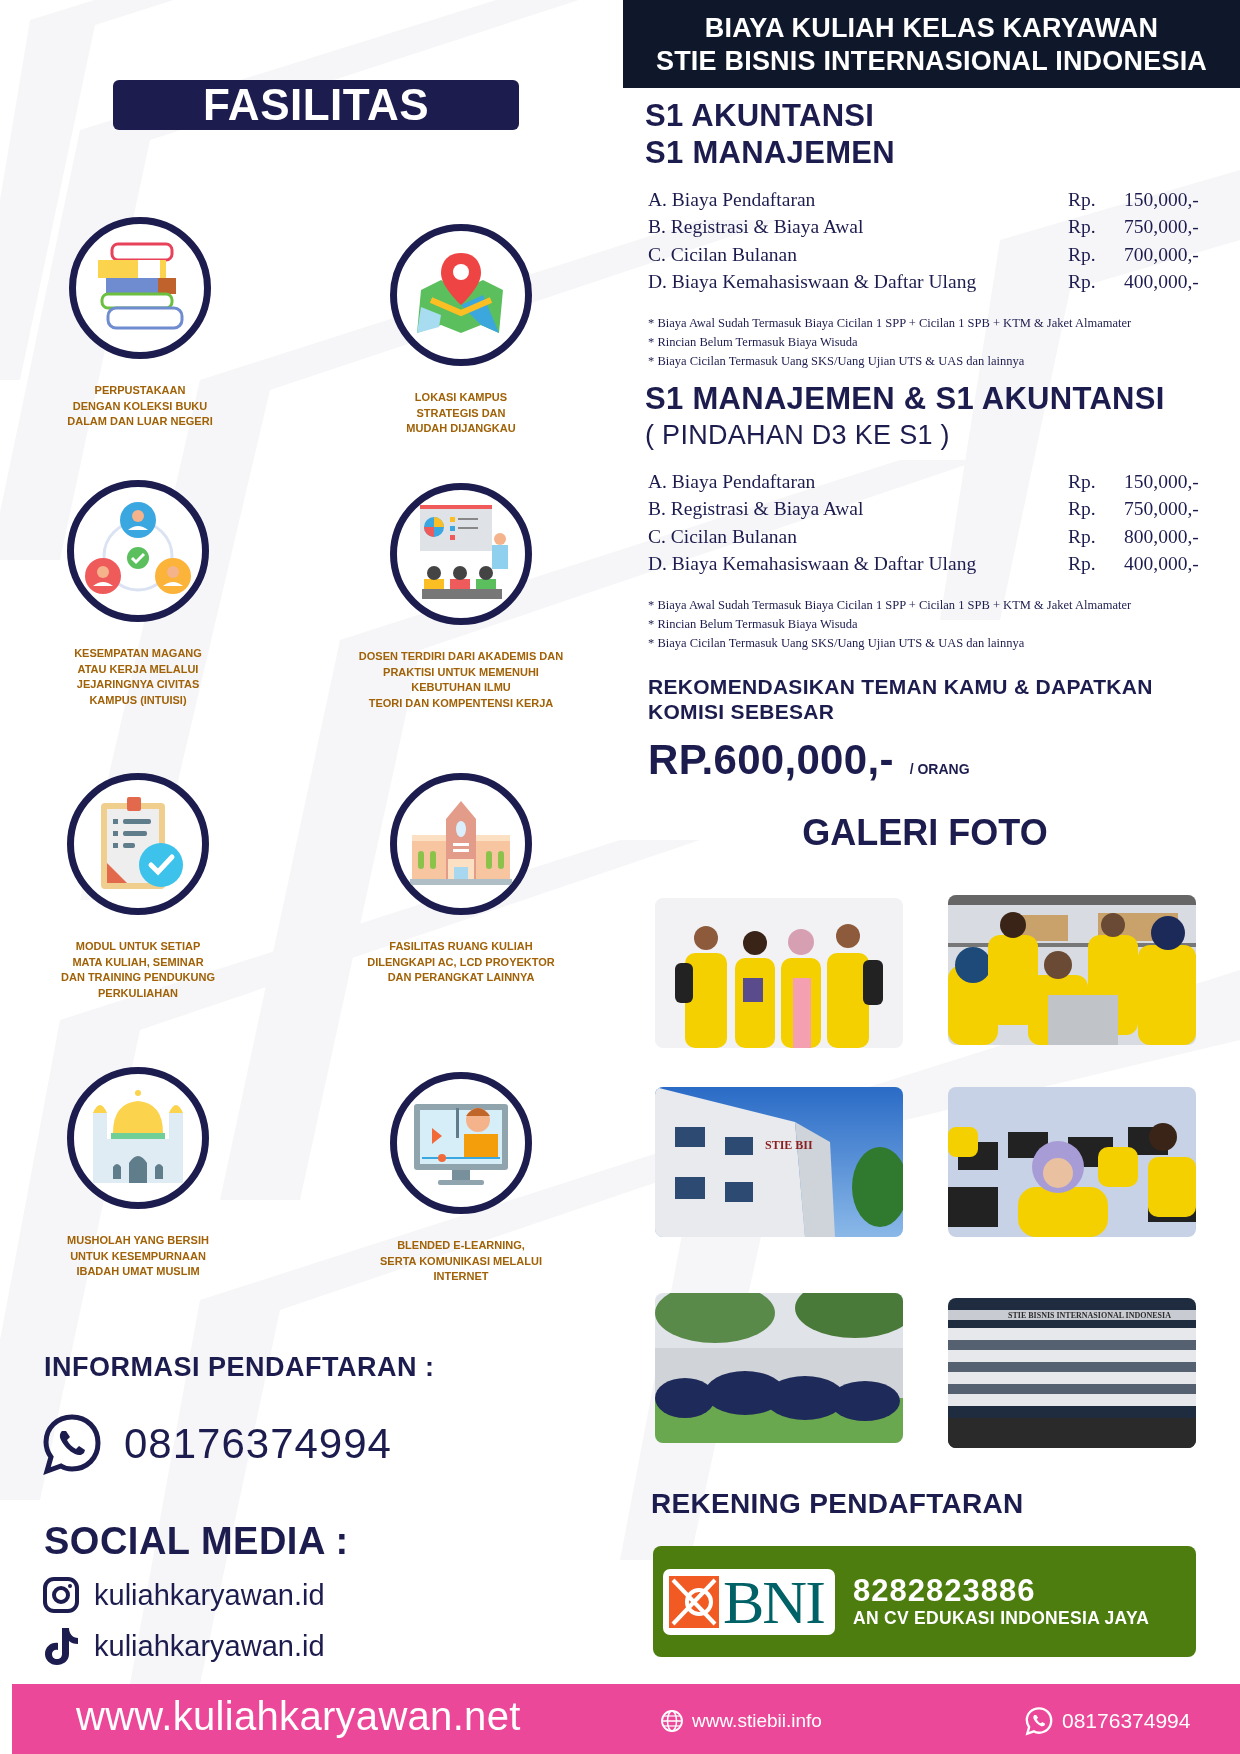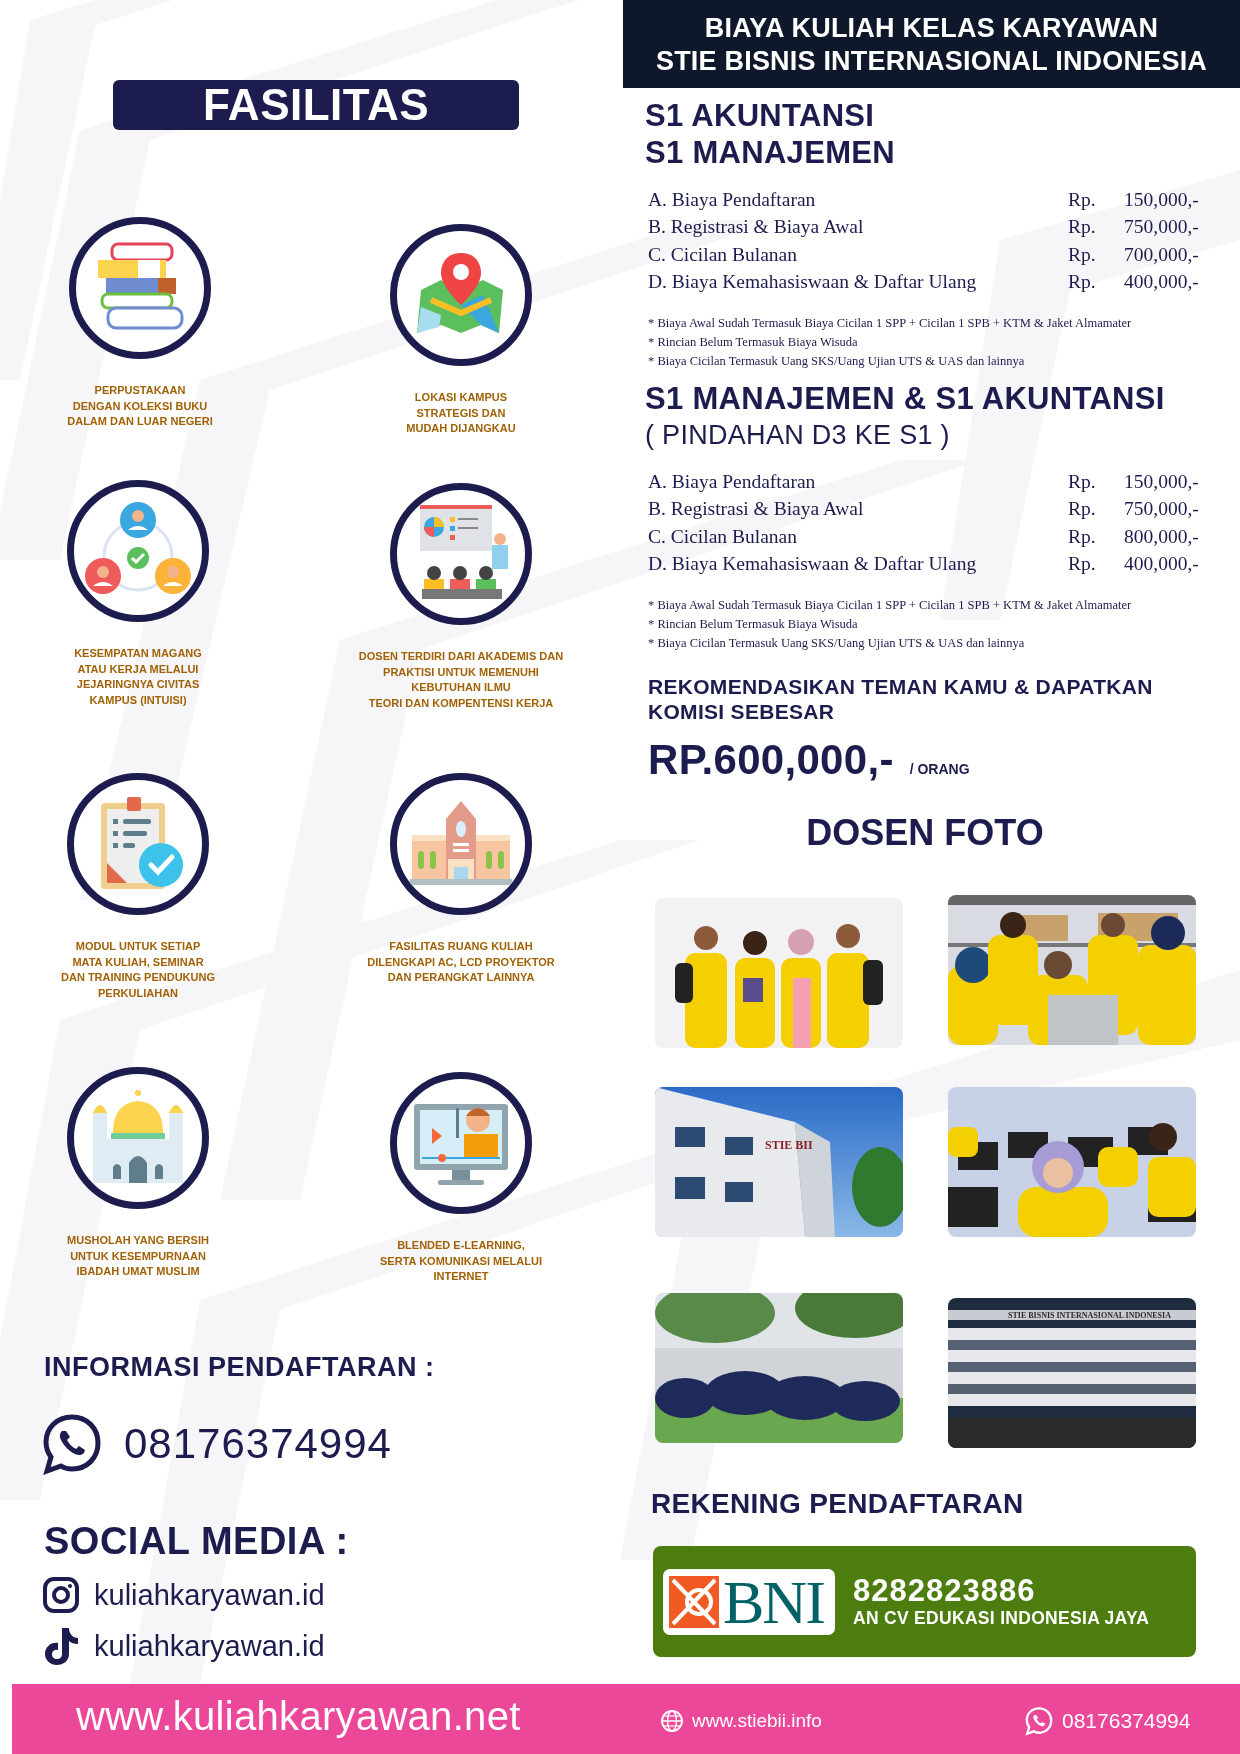--- a/index.html
+++ b/index.html
@@ -362,21 +362,21 @@
   <div class="headline">
     <div>REKOMENDASIKAN TEMAN KAMU &amp; DAPATKAN</div>
     <div>KOMISI SEBESAR</div>
   </div>
   <div class="amount-row">
     <span class="amount">RP.600,000,-</span>
     <span class="per">/ ORANG</span>
   </div>
 </div>
 
-<div class="galeri-title">DOSEN FOTO</div>
+<div class="galeri-title">GALERI FOTO</div>
 
 <div class="photo" style="left:655px; top:898px;">
   <svg width="248" height="150" viewBox="0 0 248 150">
     <rect width="248" height="150" fill="#f2f2f4"></rect>
     <g>
       <rect x="30" y="55" width="42" height="95" rx="10" fill="#f5d000"></rect>
         <circle cx="51" cy="40" r="12" fill="#8d5a3b"></circle>
         <rect x="20" y="65" width="18" height="40" rx="6" fill="#222"></rect>
       <rect x="80" y="60" width="40" height="90" rx="10" fill="#f5d000"></rect>
         <circle cx="100" cy="45" r="12" fill="#3a2418"></circle>

